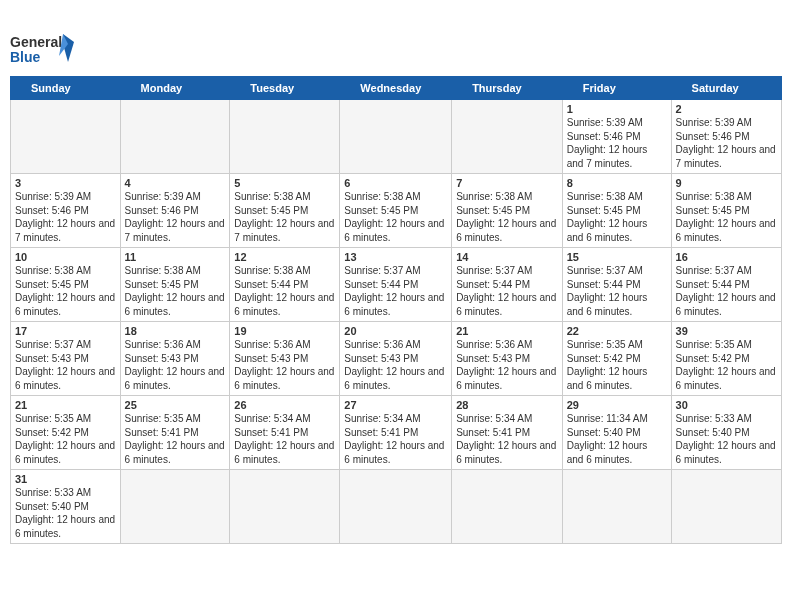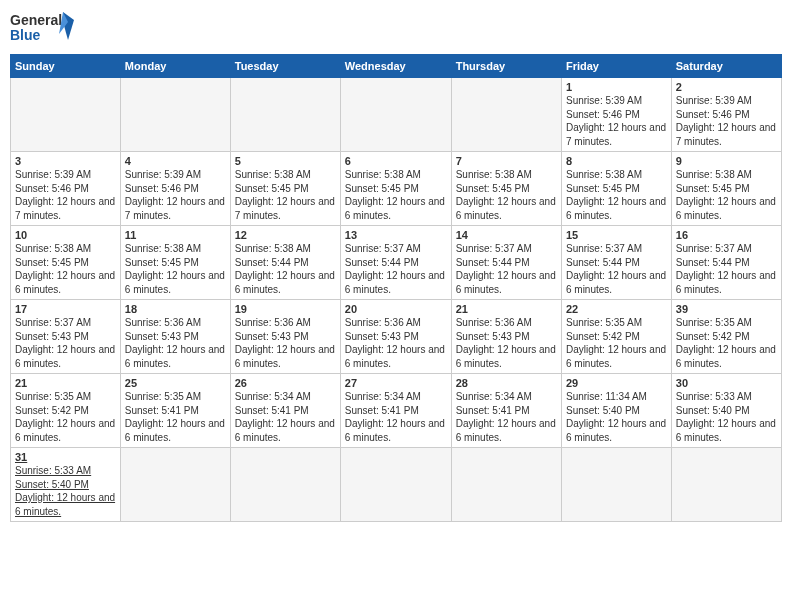--- a/index.html
+++ b/index.html
@@ -14,20 +14,21 @@
       width: 792px;
       height: 612px;
       background: #fff;
       padding: 10px;
     }
     .header {
       display: flex;
       justify-content: space-between;
       align-items: center;
       margin-bottom: 6px;
+      margin-top: 22px;
     }
     .logo {
       display: flex;
       align-items: center;
       gap: 4px;
     }
     .title-block {
       text-align: right;
     }
     .month-year {
@@ -42,21 +43,21 @@
     .calendar {
       width: 100%;
       border-collapse: collapse;
       border: 1px solid #ccc;
     }
     .calendar th {
       background: #1a5fa8;
       color: #fff;
       font-size: 11px;
       font-weight: bold;
-      padding: 5px 4px;
+      padding: 5px 20px;
       text-align: left;
       border: 1px solid #1a5fa8;
     }
     .calendar td {
       border: 1px solid #ccc;
       vertical-align: top;
       padding: 3px 4px;
       font-size: 8.5px;
       color: #333;
       width: 113px;
@@ -74,21 +75,20 @@
     .day-info {
       font-size: 10px;
       line-height: 1.35;
       color: #333;
     }
     .week-row td {
       height: 72px;
     }
     .last-row td {
       height: 60px;
-      text-decoration: underline;
     }
   </style>
 </head>
 <body>
 
 <div class="page">
   <div class="header">
     <div class="logo">
         <svg width="70" height="38" viewBox="0 0 70 38">
           <text x="0" y="15" font-size="14" font-weight="bold" fill="#333" font-family="Arial">General</text>

